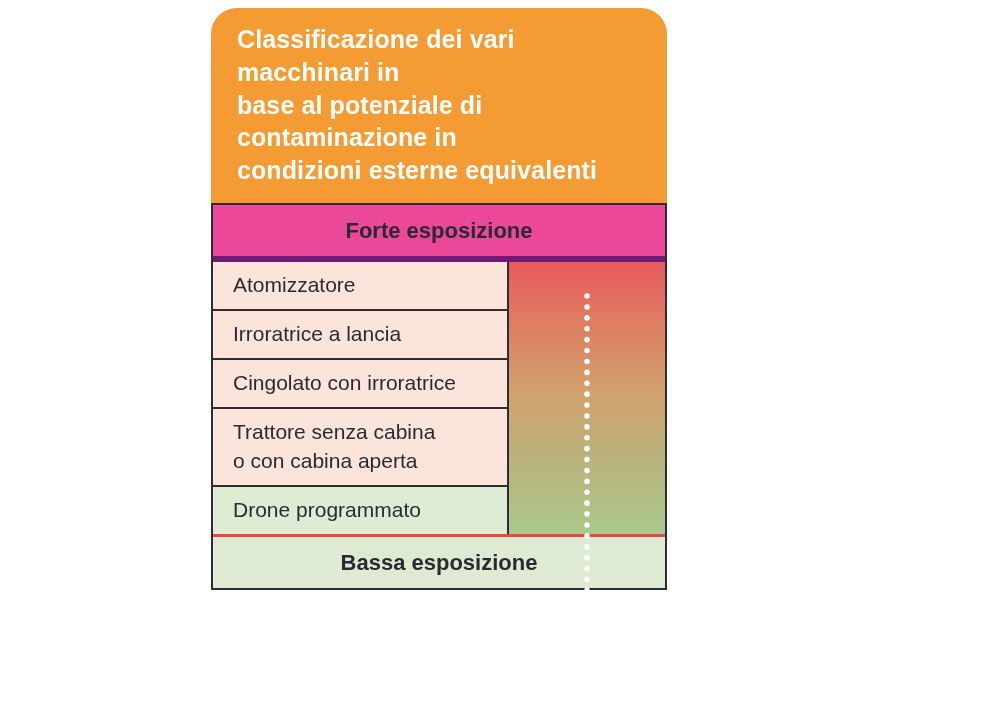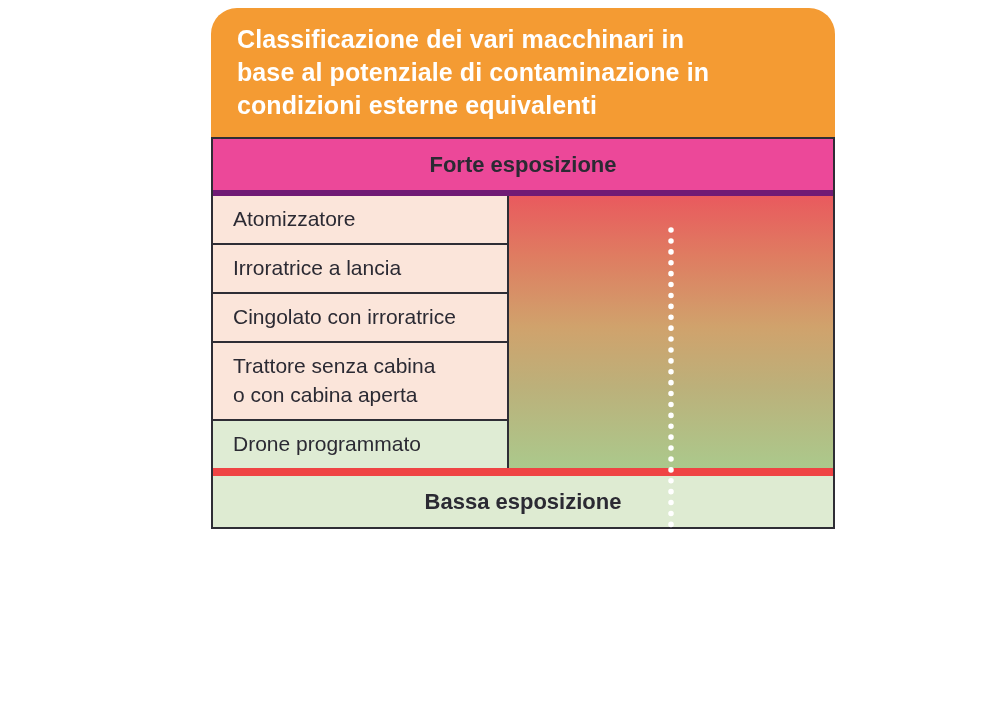--- a/index.html
+++ b/index.html
@@ -8,21 +8,21 @@
     width: 991px;
     height: 705px;
     background: #ffffff;
     overflow: hidden;
     font-family: "Liberation Sans", sans-serif;
   }
   .figure {
     position: absolute;
     left: 211px;
     top: 8px;
-    width: 624px;
+    width: 456px;
   }
   .title-card {
     background: #F49B33;
     border-radius: 26px 26px 0 0;
     padding: 15px 26px 16px 26px;
     box-sizing: border-box;
   }
   .title {
     color: #ffffff;
     font-size: 25px;
@@ -42,21 +42,21 @@
     font-weight: bold;
     color: #2B2A33;
     padding: 13px 0 12px 0;
   }
   .band-top {
     background: #ec4899;
     border-bottom: 6px solid #701a75;
   }
   .band-bottom {
     background: #DEEBD2;
-    border-top: 8px solid #ef4444;
+    border-top: 3px solid #ef4444;
   }
   .tbody {
     display: flex;
     align-items: stretch;
   }
   .col-machines {
     width: 296px;
     box-sizing: border-box;
     border-right: 2px solid #2E2D35;
     display: flex;

